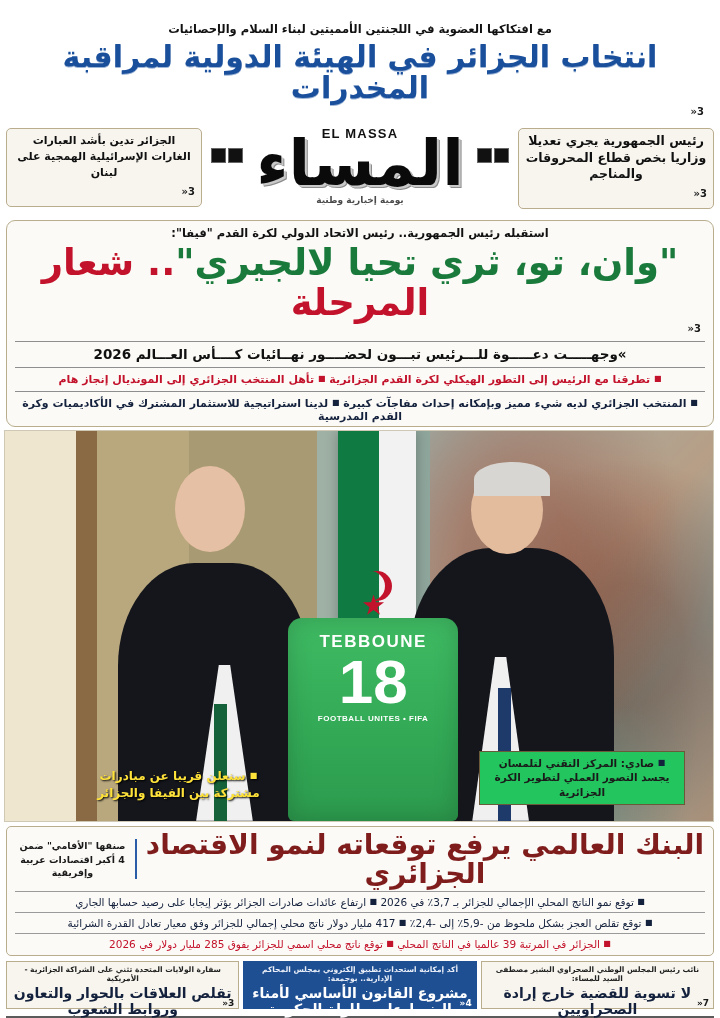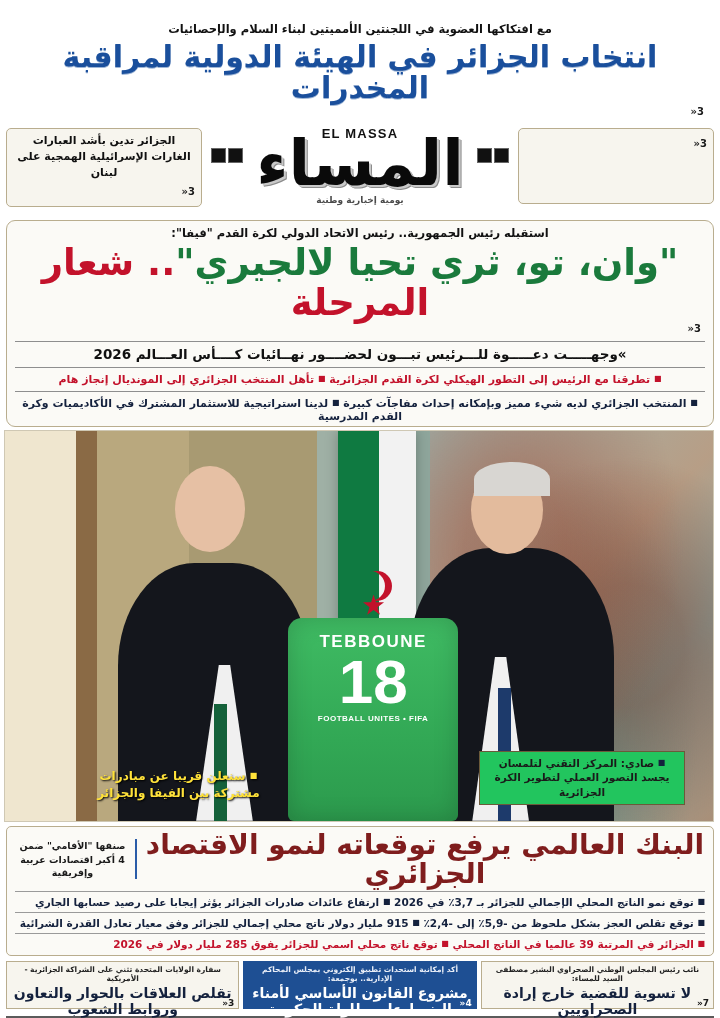--- a/index.html
+++ b/index.html
@@ -167,21 +167,21 @@
   .eco-head{display:flex;align-items:center;gap:8px;}
   .eco-title{
     flex:1;text-align:center;font-size:28px;font-weight:bold;color:#7f1d1d;
     line-height:1.05;letter-spacing:-.6px;
   }
   .eco-side{
     width:122px;font-size:9.5px;font-weight:bold;color:#1a1a1a;text-align:center;
     line-height:1.4;border-right:2px solid #2a5ca8;padding-right:5px;box-sizing:border-box;
   }
   .eco-b{
-    font-size:10.5px;font-weight:bold;color:#14213d;
+    text-align:center;font-size:10.5px;font-weight:normal;color:#14213d;
     padding:2px 0;letter-spacing:-.1px;
   }
   .eco-b.red{color:#c3122b;}
   .thin{height:1px;background:#9a9a9a;margin:2px 0;}
 
   
   .bot-row{display:flex;gap:4px;margin-top:5px;height:48px;}
   .bot{
     flex:1;border:1px solid #b9ad8e;background:#f7f5ee;
     padding:3px 5px;box-sizing:border-box;position:relative;
@@ -207,20 +207,21 @@
 
   <div class="top-kicker">مع افتكاكها العضوية في اللجنتين الأمميتين لبناء السلام والإحصائيات</div>
   <div class="top-headline">انتخاب الجزائر في الهيئة الدولية لمراقبة المخدرات</div>
   <div class="pn-row">
     <span class="pagenum">3</span><span class="pagenum chev">«</span>
   </div>
 
   <div class="masthead">
 
     <div class="side-box left">
+      <div class="t">رئيس الجمهورية يجري تعديلا وزاريا بخص قطاع المحروقات والمناجم</div>
       <div style="text-align:right;">
         <span class="pagenum">3</span><span class="pagenum chev">«</span>
       </div>
     </div>
 
     <div class="logo-wrap">
       <div class="sq-row l">
         <span class="sq"></span><span class="sq"></span>
       </div>
       <div class="sq-row r">
@@ -311,21 +312,21 @@
       <span class="bsq d">■</span>
       <span>توقع نمو الناتج المحلي الإجمالي للجزائر بـ 3,7٪ في 2026</span>
       <span class="bsq d">■</span>
       <span>ارتفاع عائدات صادرات الجزائر يؤثر إيجابا على رصيد حسابها الجاري</span>
     </div>
     <div class="thin"></div>
     <div class="eco-b">
       <span class="bsq d">■</span>
       <span>توقع تقلص العجز بشكل ملحوظ من -5,9٪ إلى -2,4٪</span>
       <span class="bsq d">■</span>
-      <span>915 مليار دولار ناتج محلي إجمالي للجزائر وفق معيار تعادل القدرة الشرائية</span>
+      <span>417 مليار دولار ناتج محلي إجمالي للجزائر وفق معيار تعادل القدرة الشرائية</span>
     </div>
     <div class="thin"></div>
     <div class="eco-b red">
       <span class="bsq">■</span>
       <span>الجزائر في المرتبة 39 عالميا في الناتج المحلي</span>
       <span class="bsq">■</span>
       <span>توقع ناتج محلي اسمي للجزائر يفوق 285 مليار دولار في 2026</span>
     </div>
   </div>
 

